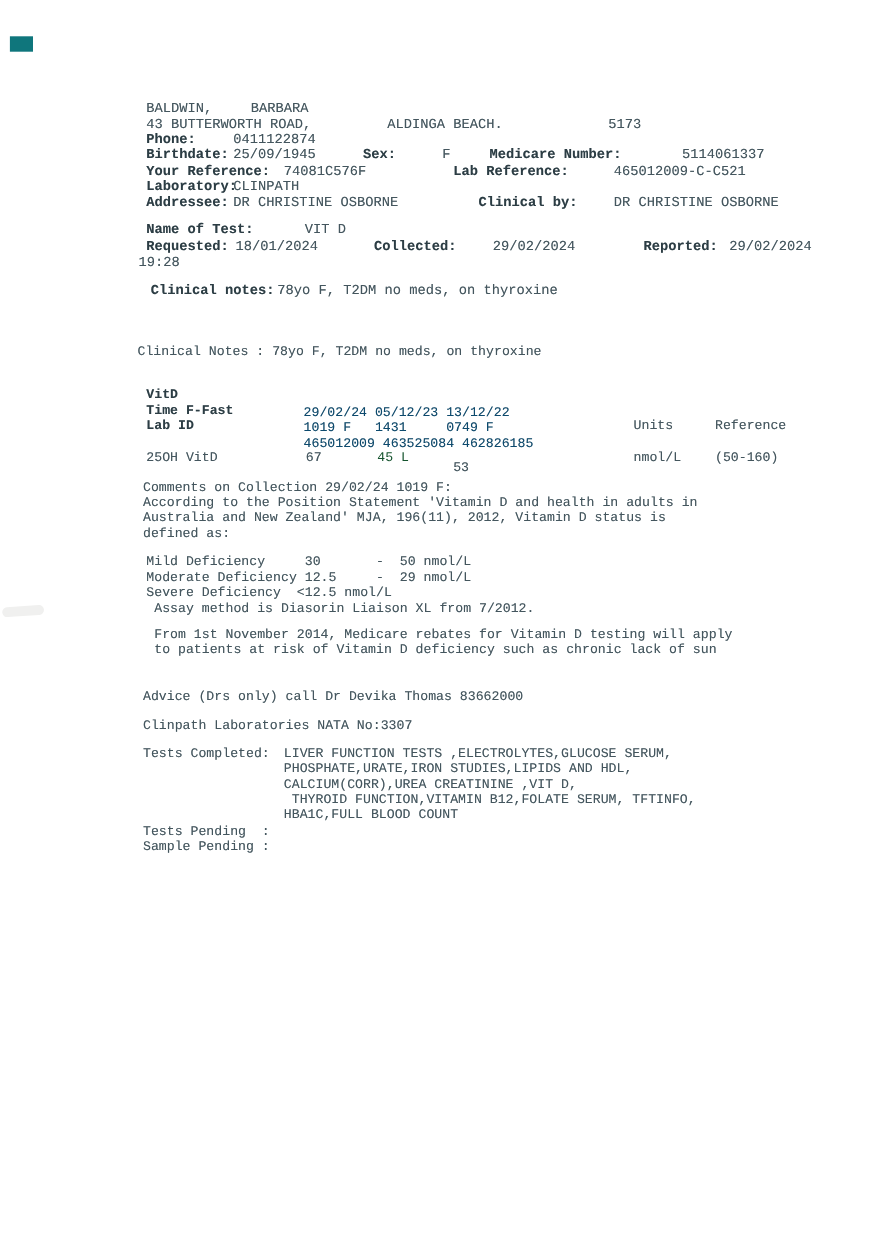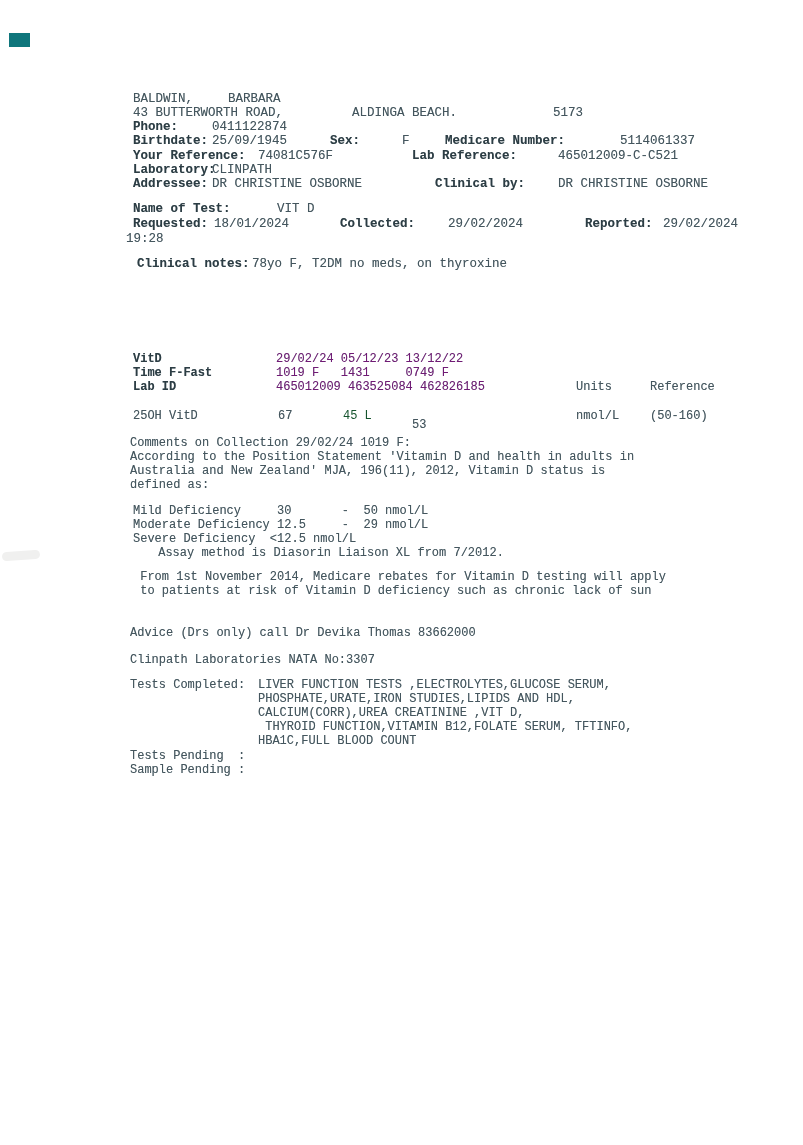--- a/index.html
+++ b/index.html
@@ -4,21 +4,21 @@
 <style>
   html,body { margin:0; padding:0; background:#ffffff; }
   .page {
     position:relative; width:803px; height:950px; background:#ffffff;
     font-family:"Liberation Mono","DejaVu Sans Mono",monospace; overflow:hidden;
   }
   .t { position:absolute; white-space:pre; color:#44565e; text-shadow:0 0 .5px rgba(62,82,92,.45); }
   .hd { font-size:12.5px; line-height:14px; }
   .bd { font-size:12px; line-height:14px; }
   .b  { font-weight:700; color:#2c3d44; }
-  .lt { color:#701a75; }
+  .lt { color:#0c4a6e;margin-top:16px; }
   .faded { color:#14532d; text-shadow:none; }
   .teal { position:absolute; background:#0f767c; }
   .smudge {
     position:absolute; left:2px; top:551px; width:38px; height:9px;
     background:#f0f0ef; border-radius:5px; transform:rotate(-4deg);
   }
 </style>
 </head>
 <body>
 
@@ -65,20 +65,21 @@
   <div class="t hd" style="left:214px;top:217px">18/01/2024</div>
   <div class="t hd b" style="left:340px;top:217px">Collected:</div>
   <div class="t hd" style="left:448px;top:217px">29/02/2024</div>
   <div class="t hd b" style="left:585px;top:217px">Reported:</div>
   <div class="t hd" style="left:663px;top:217px">29/02/2024</div>
   <div class="t hd" style="left:126px;top:232px">19:28</div>
 
   <div class="t hd b" style="left:137px;top:257px">Clinical notes:</div>
   <div class="t hd" style="left:252px;top:257px">78yo F, T2DM no meds, on thyroxine</div>
 
+  <div class="t bd" style="left:125px;top:313px">Clinical Notes : 78yo F, T2DM no meds, on thyroxine</div>
 
   <div class="t bd b" style="left:133px;top:352px">VitD</div>
   <div class="t bd lt" style="left:276px;top:352px">29/02/24 05/12/23 13/12/22</div>
 
   <div class="t bd b" style="left:133px;top:366px">Time F-Fast</div>
   <div class="t bd lt" style="left:276px;top:366px">1019 F   1431     0749 F</div>
 
   <div class="t bd b" style="left:133px;top:380px">Lab ID</div>
   <div class="t bd lt" style="left:276px;top:380px">465012009 463525084 462826185</div>
   <div class="t bd" style="left:576px;top:380px">Units</div>
@@ -92,21 +93,21 @@
   <div class="t bd" style="left:650px;top:409px">(50-160)</div>
 
   <div class="t bd" style="left:130px;top:436px">Comments on Collection 29/02/24 1019 F:</div>
   <div class="t bd" style="left:130px;top:450px">According to the Position Statement 'Vitamin D and health in adults in</div>
   <div class="t bd" style="left:130px;top:464px">Australia and New Zealand' MJA, 196(11), 2012, Vitamin D status is</div>
   <div class="t bd" style="left:130px;top:478px">defined as:</div>
 
   <div class="t bd" style="left:133px;top:504px">Mild Deficiency     30       -  50 nmol/L</div>
   <div class="t bd" style="left:133px;top:518px">Moderate Deficiency 12.5     -  29 nmol/L</div>
   <div class="t bd" style="left:133px;top:532px">Severe Deficiency  &lt;12.5 nmol/L</div>
-  <div class="t bd" style="left:151px;top:546px"> Assay method is Diasorin Liaison XL from 7/2012.</div>
+  <div class="t bd" style="left:133px;top:546px"> Assay method is Diasorin Liaison XL from 7/2012.</div>
 
   <div class="t bd" style="left:133px;top:570px"> From 1st November 2014, Medicare rebates for Vitamin D testing will apply</div>
   <div class="t bd" style="left:133px;top:584px"> to patients at risk of Vitamin D deficiency such as chronic lack of sun</div>
 
   <div class="t bd" style="left:130px;top:626px">Advice (Drs only) call Dr Devika Thomas 83662000</div>
   <div class="t bd" style="left:130px;top:653px">Clinpath Laboratories NATA No:3307</div>
 
   <div class="t bd" style="left:130px;top:678px">Tests Completed:</div>
   <div class="t bd" style="left:258px;top:678px">LIVER FUNCTION TESTS ,ELECTROLYTES,GLUCOSE SERUM,</div>
   <div class="t bd" style="left:258px;top:692px">PHOSPHATE,URATE,IRON STUDIES,LIPIDS AND HDL,</div>

